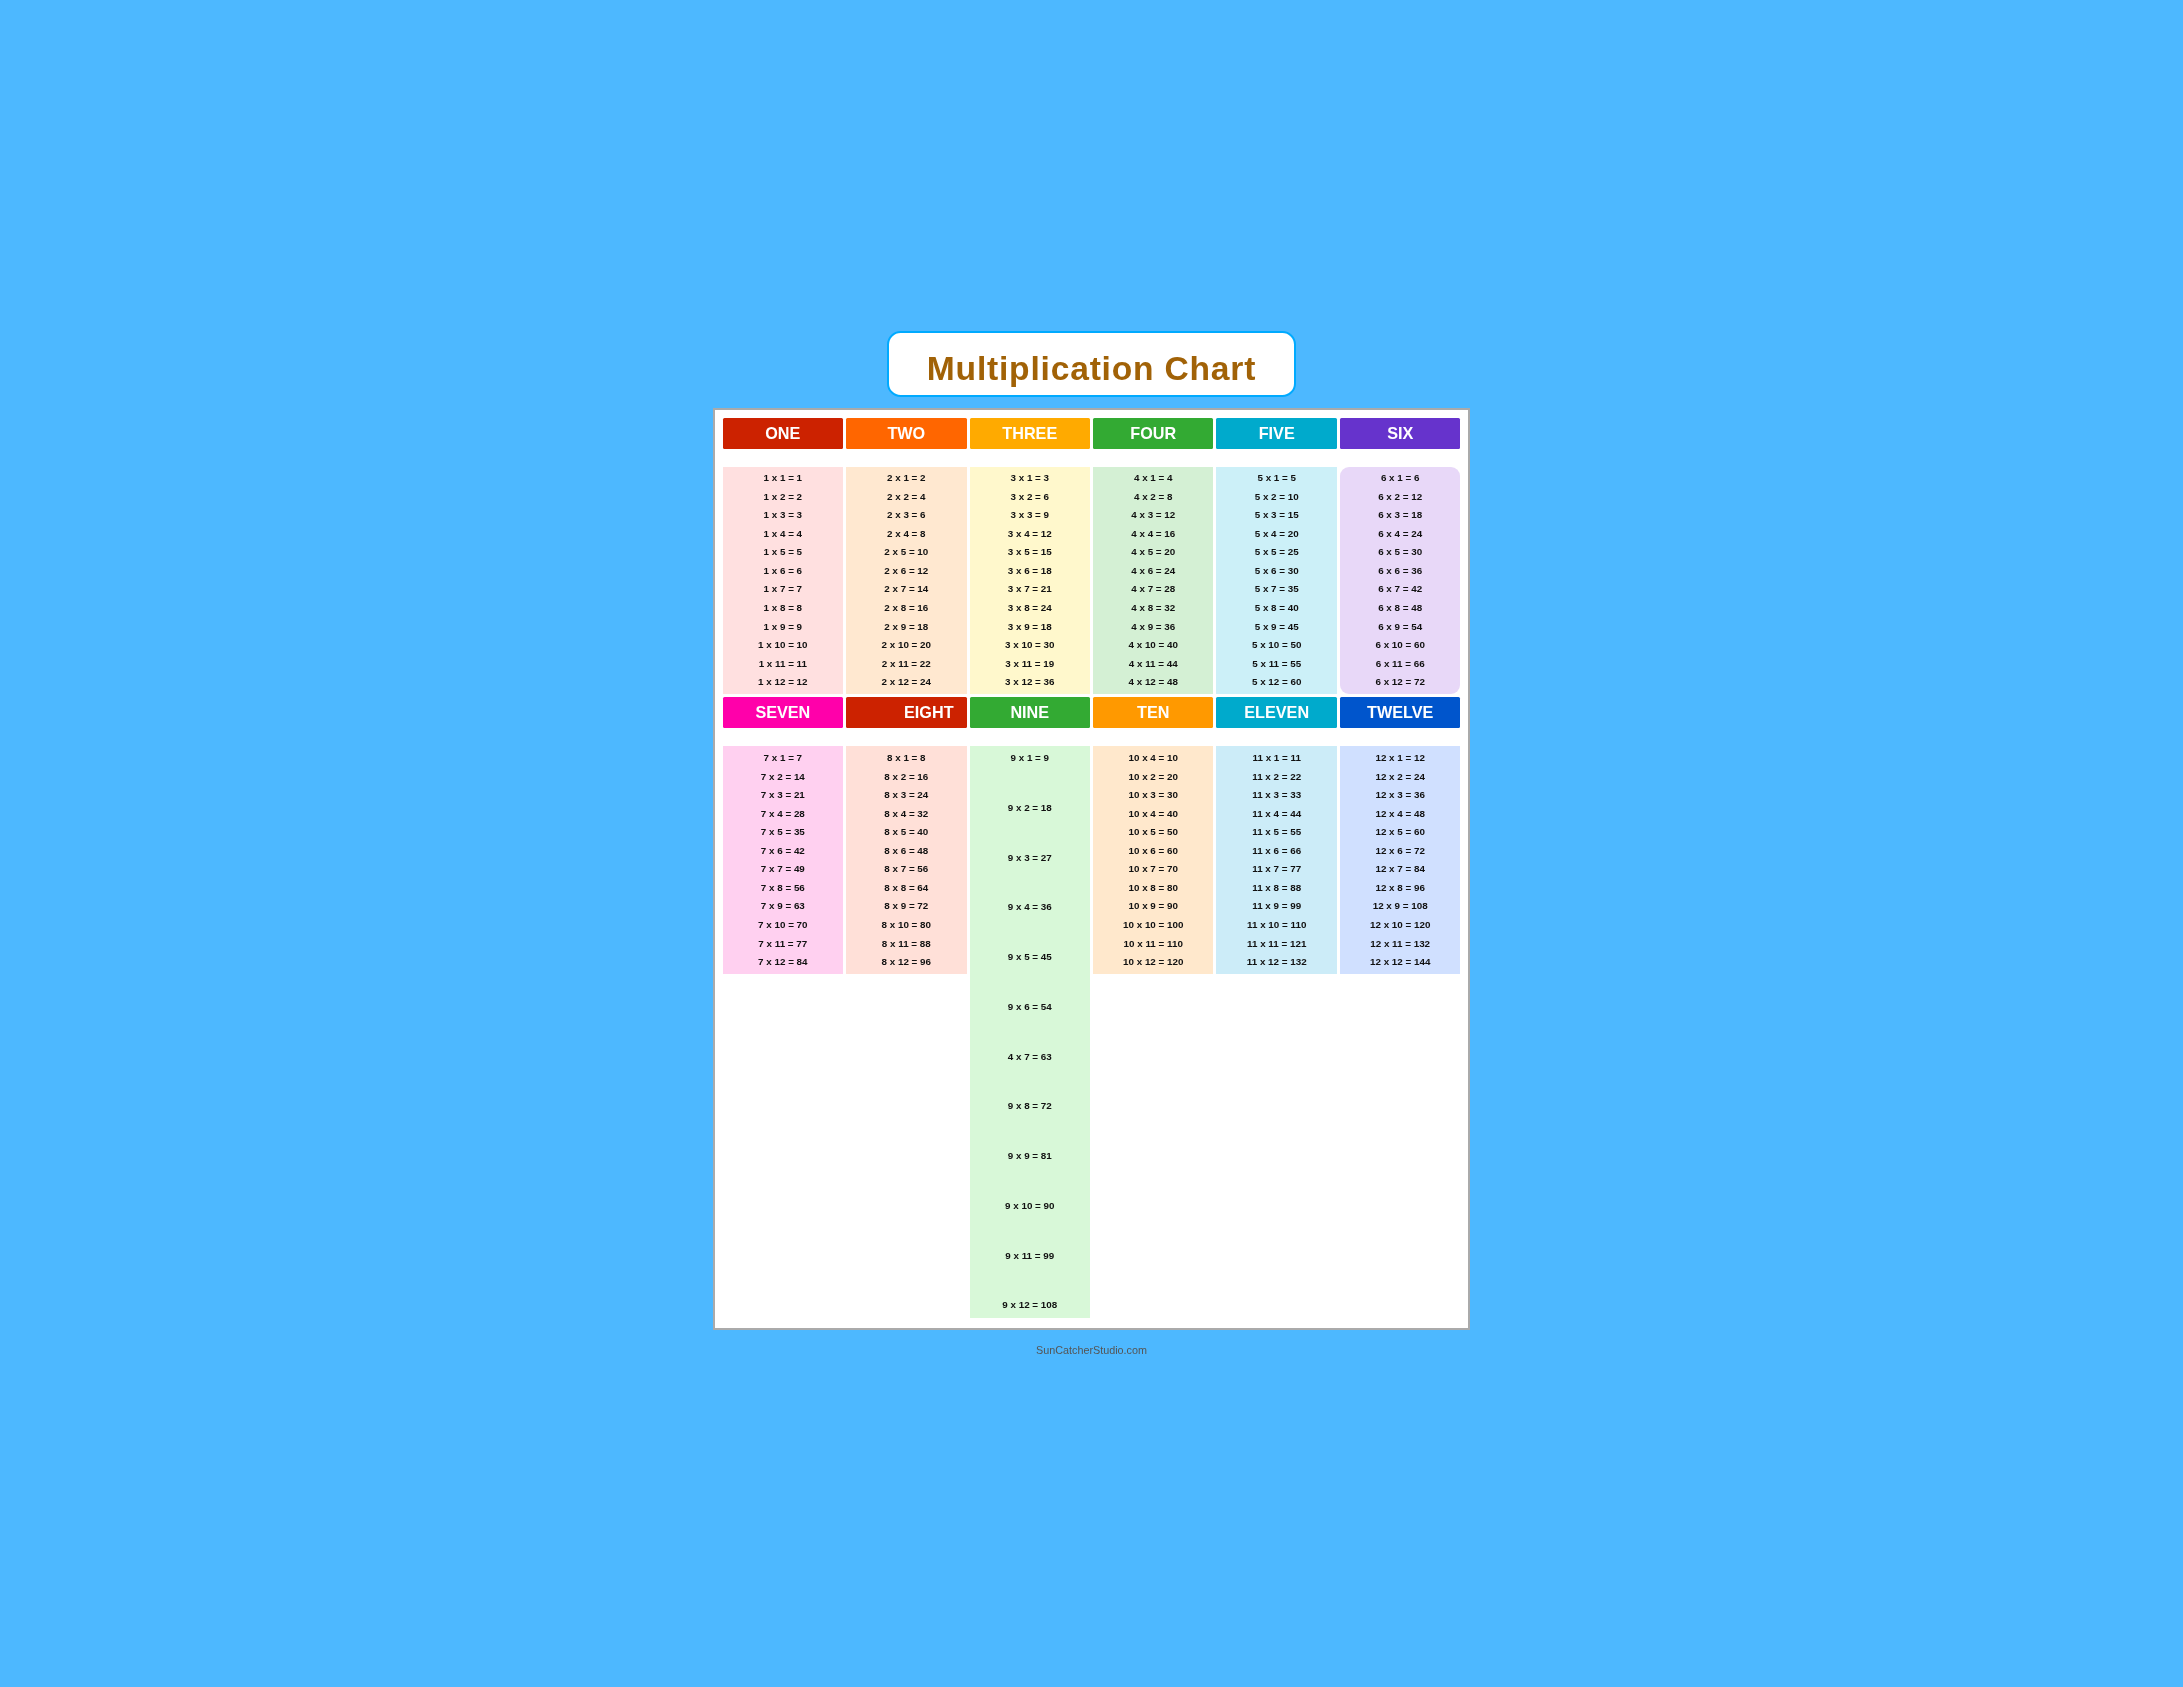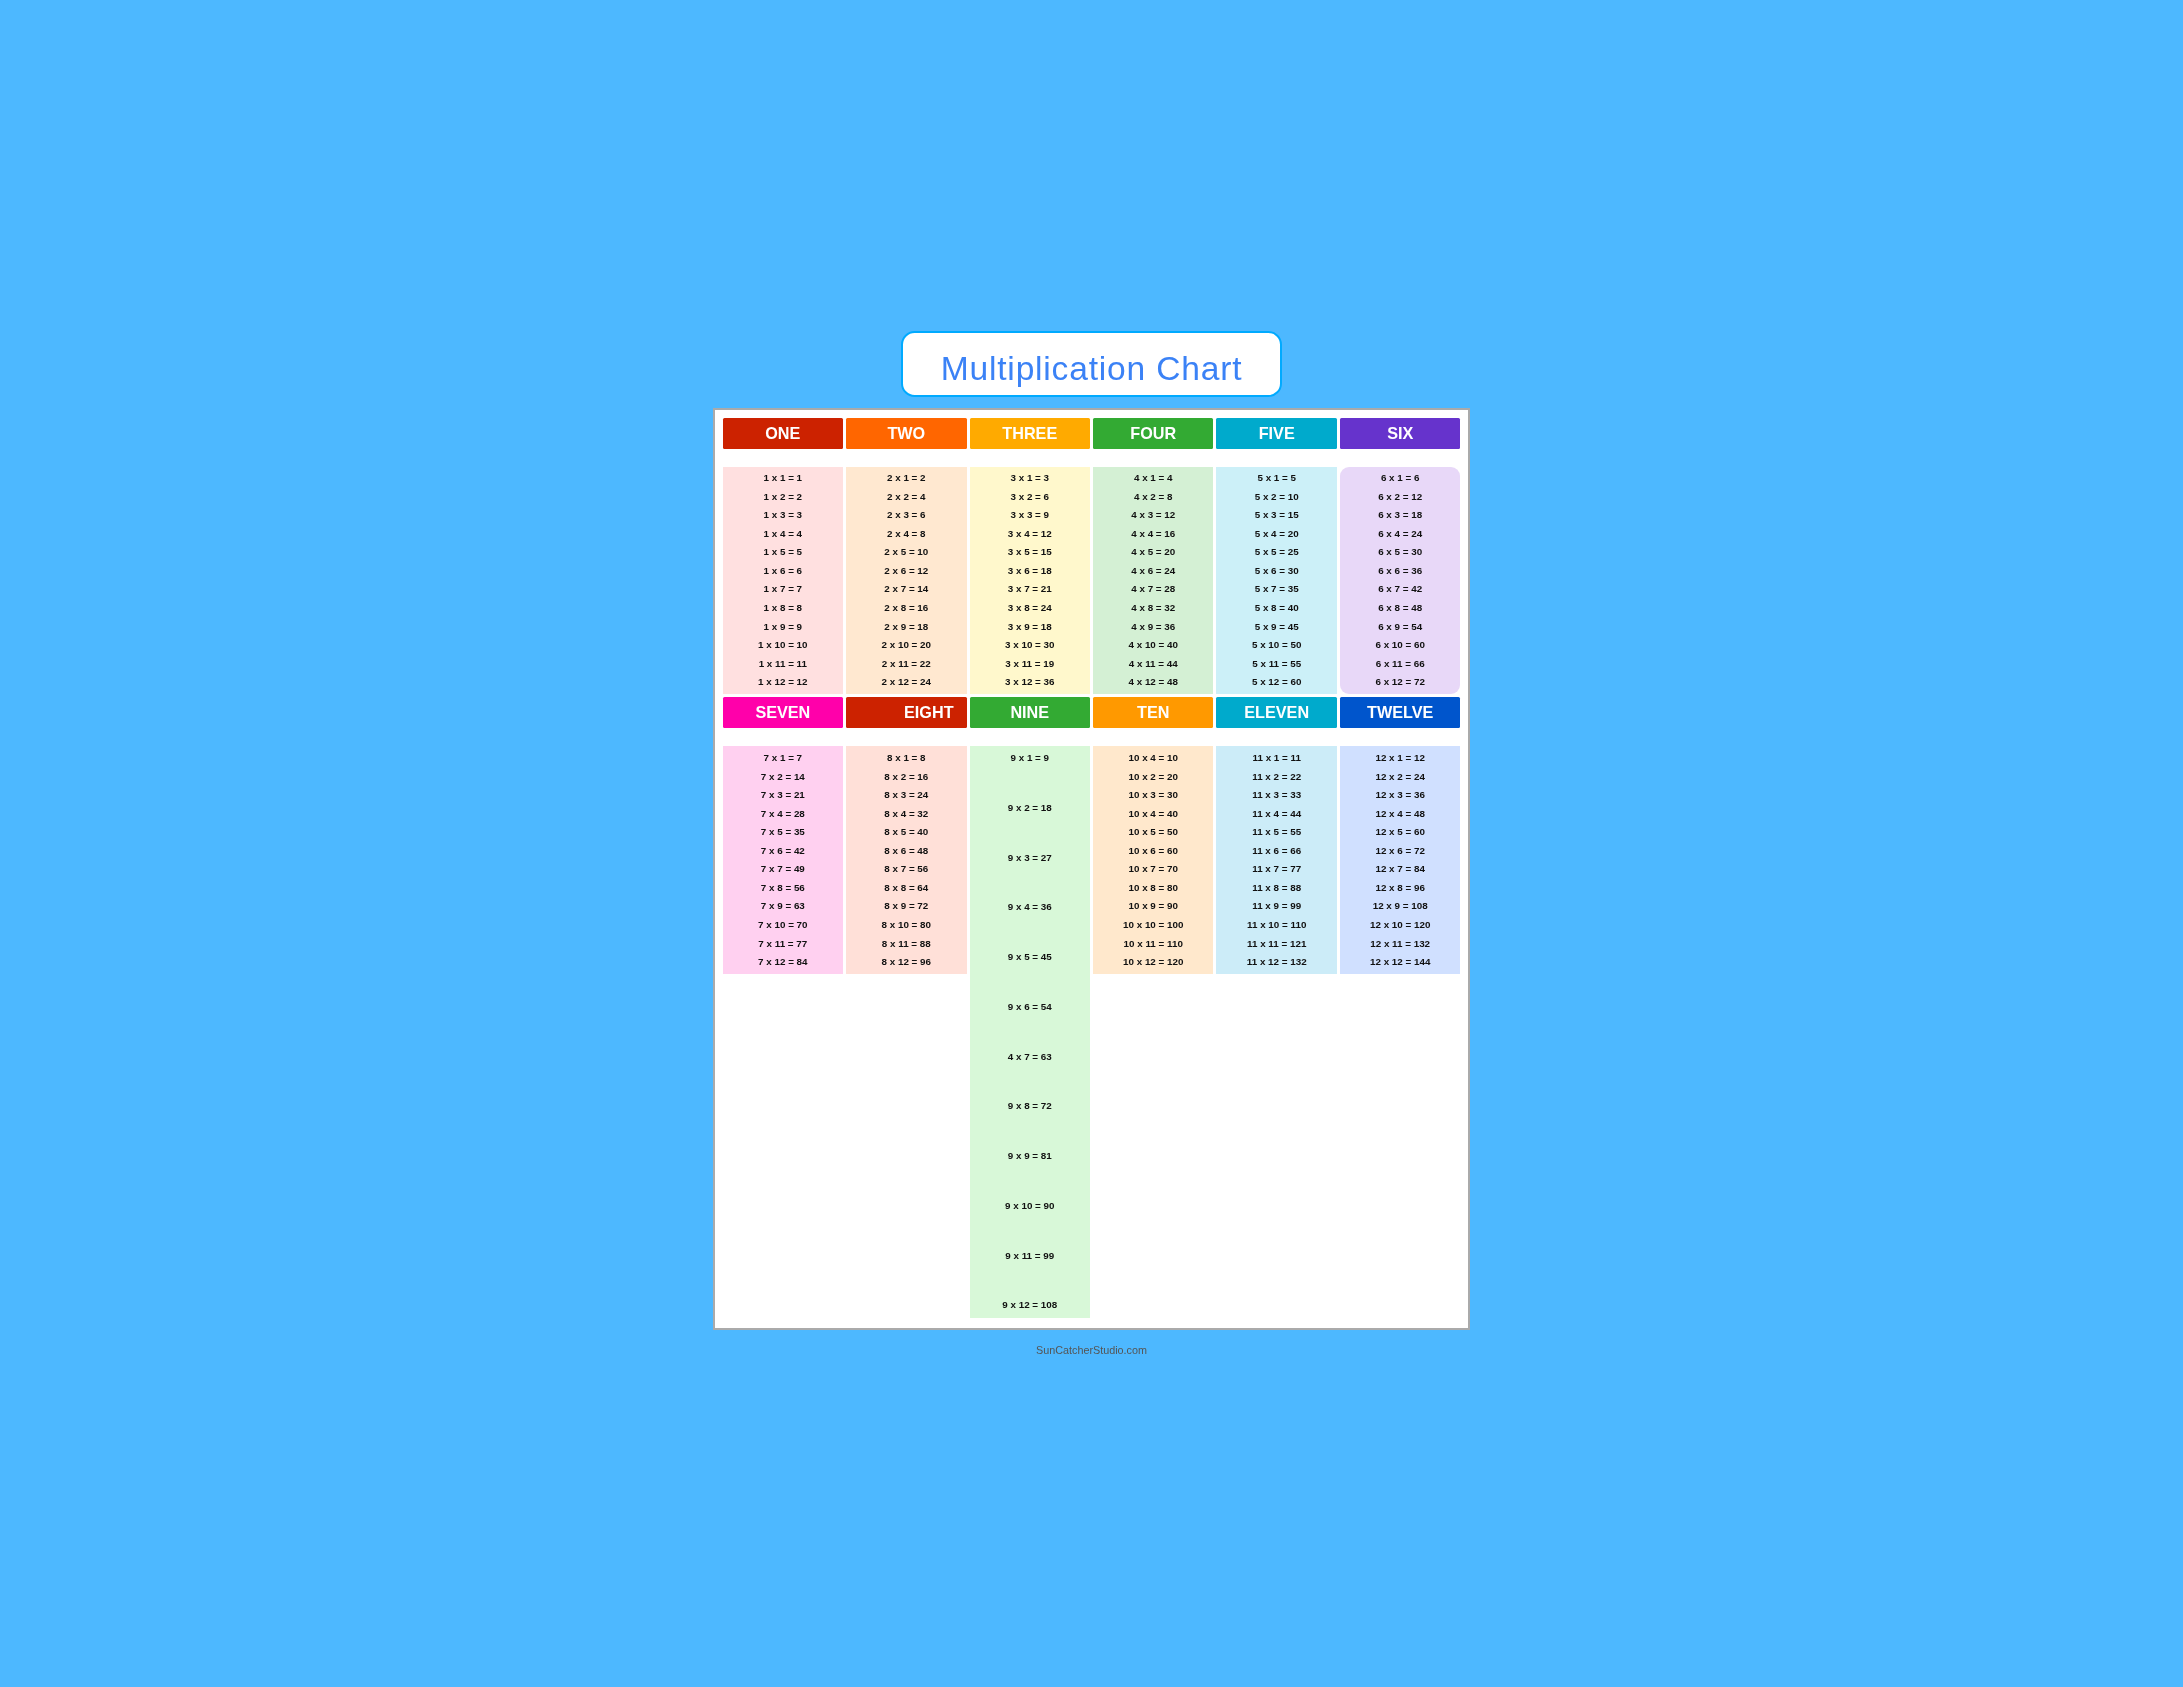--- a/index.html
+++ b/index.html
@@ -25,23 +25,23 @@
     }
 
     .title-container {
       background: white;
       border-radius: 13.6px;
       border: 2.3px solid #00aaff;
       padding: 7.6px 38px;
     }
 
     .title-text {
-      color: #3b82f6;
+      color: #a16207;
       font-size: 2.8em;
-      font-weight: 400;
+      font-weight: 700;
       letter-spacing: 0.8px;
       margin-top: 9px;
     }
 
     .chart-container {
       background: white;
       border: 2.3px solid #aaa;
       width: 100%;
       padding: 7.6px;
     }

